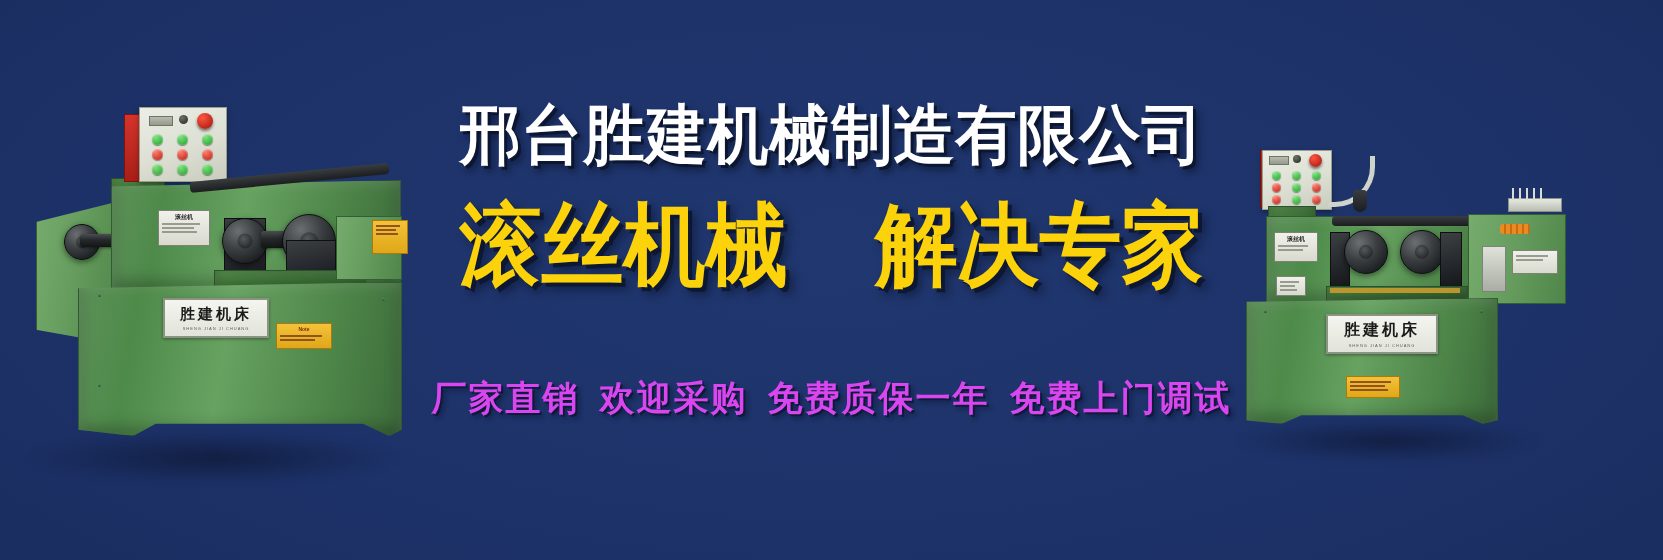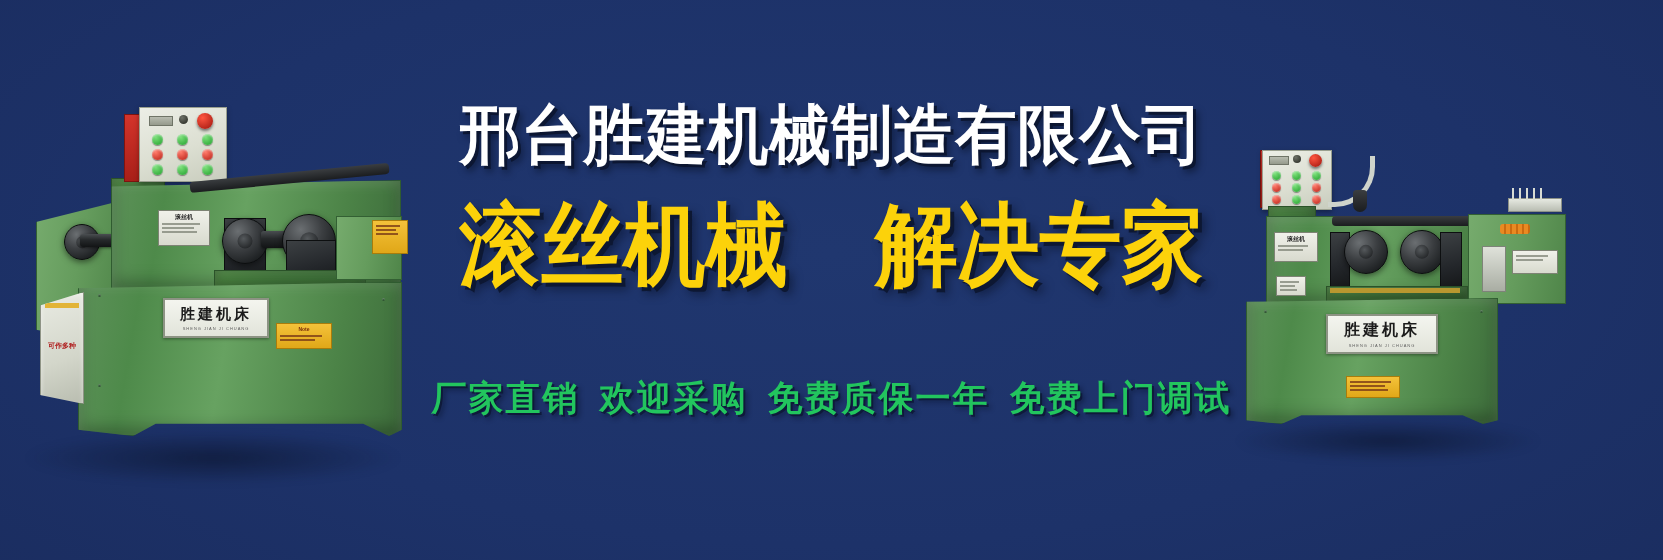--- a/index.html
+++ b/index.html
@@ -84,21 +84,21 @@
     letter-spacing: 2px;
     text-shadow:
       2px 2px 0 rgba(12,22,48,0.75),
       4px 4px 5px rgba(5,12,30,0.45);
   }
 
   #tagline-2 {
     top: 380px;
     font-size: 35px;
     font-weight: bold;
-    color: #22c55e;
+    color: #d946ef;
     font-family: "DejaVu Serif", "Liberation Serif", serif;
     letter-spacing: 2px;
     text-shadow:
       2px 2px 0 rgba(12,22,48,0.75),
       4px 4px 5px rgba(5,12,30,0.45);
   }
   .wsp { display: inline-block; width: 20px; }
 
   
   .machine {
@@ -337,24 +337,20 @@
 
     <div class="m-part body-light" style="left:318px; top:124px; width:64px; height:62px;"></div>
     <div class="m-part warn-label" style="left:354px; top:128px; width:36px; height:34px;">
       <div class="wl-line" style="width:80%;"></div>
       <div class="wl-line" style="width:66%;"></div>
       <div class="wl-line" style="width:74%;"></div>
     </div>
 
     <div class="m-part body-main" style="left:60px; top:190px; width:322px; height:152px; clip-path: polygon(0 4%, 100% 0, 100% 96%, 96% 100%, 88% 92%, 24% 92%, 17% 100%, 0 96%);"></div>
 
-    <div class="m-part side-cabinet" style="left:22px; top:200px; width:42px; height:110px; clip-path: polygon(0 12%, 100% 0, 100% 100%, 0 92%);">
-      <div class="m-part" style="left:4px; top:10px; width:34px; height:5px; background:#e2b437;"></div>
-      <div class="cab-text" style="position:absolute; left:0; top:48px; width:100%;">可作多种</div>
-    </div>
 
     <div class="nameplate m-part" style="left:145px; top:206px; width:102px; height:36px;">
       <div class="np-cn" style="font-size:15px;">胜建机床</div>
       <div class="np-en" style="font-size:4px; margin-top:2px;">SHENG JIAN JI CHUANG</div>
     </div>
 
     <div class="m-part warn-label" style="left:258px; top:231px; width:56px; height:26px;">
       <div class="wl-title">Note</div>
       <div class="wl-line" style="width:84%;"></div>
       <div class="wl-line" style="width:70%;"></div>

